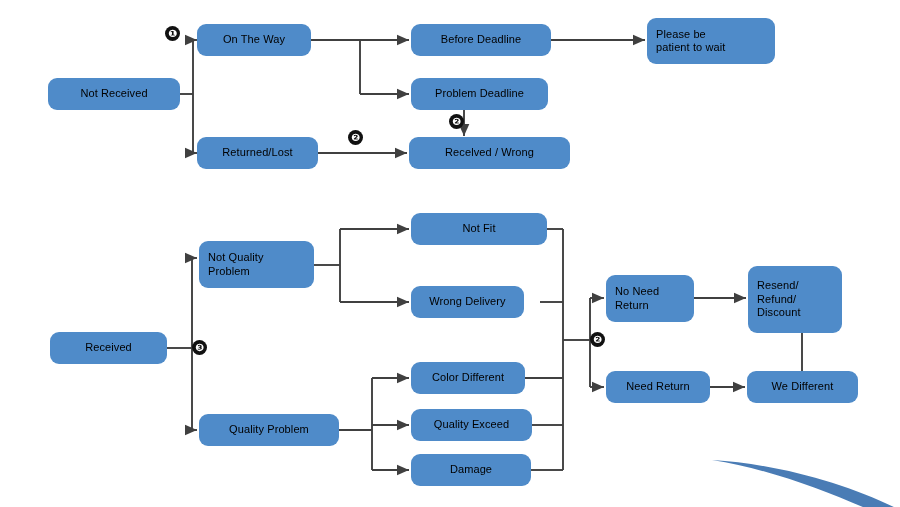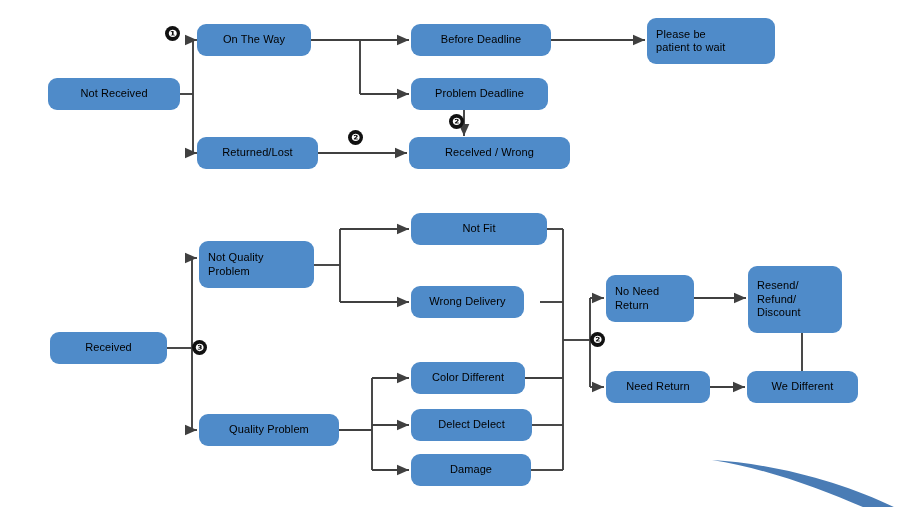--- a/index.html
+++ b/index.html
@@ -152,21 +152,21 @@
 Problem</div>
 
   <div class="node" style="left:199px; top:414px; width:140px; height:32px;">Quality Problem</div>
 
   <div class="node" style="left:411px; top:213px; width:136px; height:32px;">Not Fit</div>
 
   <div class="node" style="left:411px; top:286px; width:113px; height:32px;">Wrong Delivery</div>
 
   <div class="node" style="left:411px; top:362px; width:114px; height:32px;">Color Different</div>
 
-  <div class="node" style="left:411px; top:409px; width:121px; height:32px;">Delect Delect</div>
+  <div class="node" style="left:411px; top:409px; width:121px; height:32px;">Quality Exceed</div>
 
   <div class="node" style="left:411px; top:454px; width:120px; height:32px;">Damage</div>
 
   <div class="node left-align" style="left:606px; top:275px; width:88px; height:47px;">No Need
 Return</div>
 
   <div class="node" style="left:606px; top:371px; width:104px; height:32px;">Need Return</div>
 
   <div class="node left-align" style="left:748px; top:266px; width:94px; height:67px;">Resend/
 Refund/

